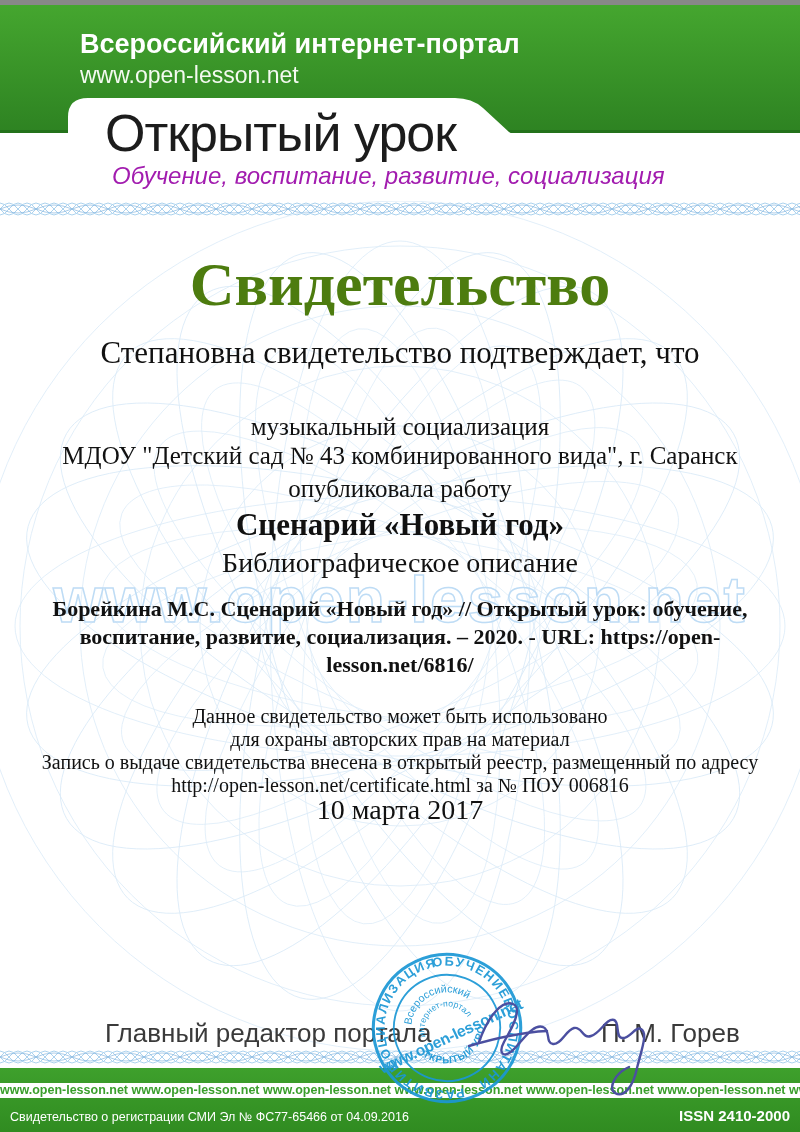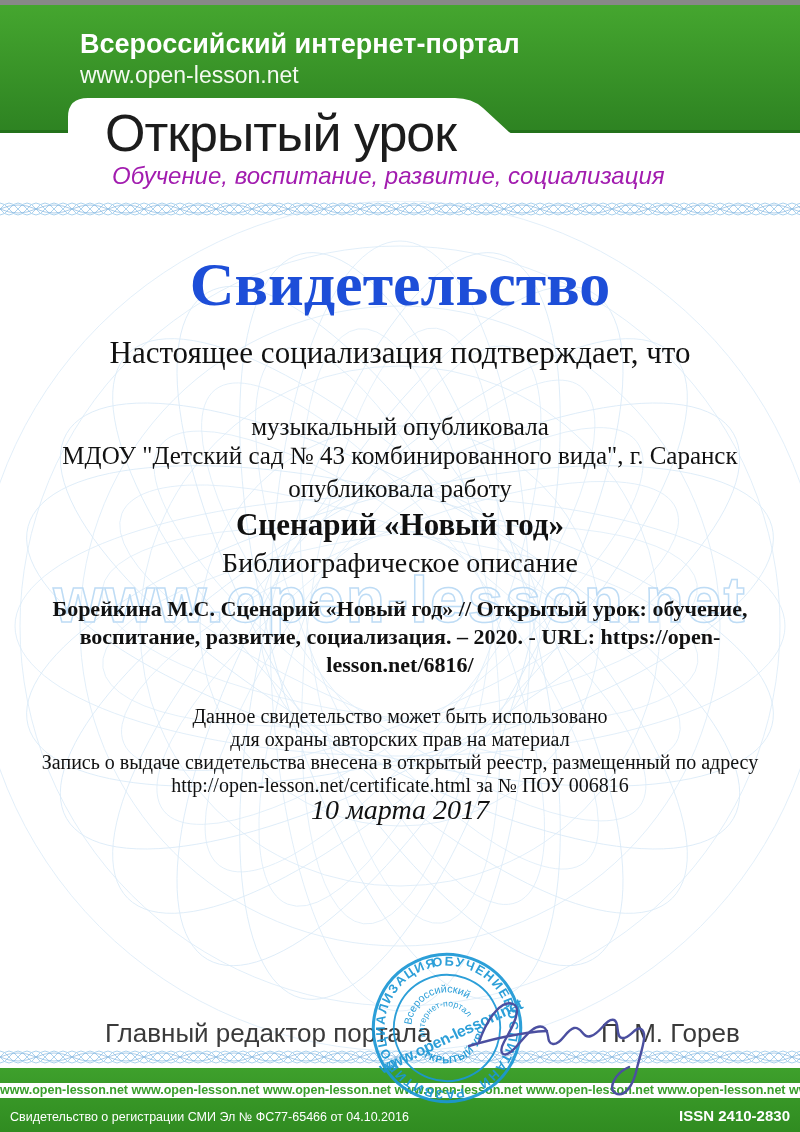--- a/index.html
+++ b/index.html
@@ -36,31 +36,31 @@
   .band { position:absolute; left:0; width:800px; height:28px; }
   .band-top { top:190px; }
   .band-bottom { top:1038px; }
   
   .rosette { position:absolute; left:0; top:196px; }
   
   .ctext {
     position:absolute; left:0; width:800px; text-align:center;
     font-family:"Liberation Serif", serif; color:#111;
   }
-  .cert-title   { top:244px; font-size:62px; font-weight:bold; color:#1d4ed8; }
+  .cert-title   { top:244px; font-size:62px; font-weight:bold; color:#4d7c0f; }
   .cert-statement { top:330px; font-size:31px; }
   .cert-name    { top:374px; font-size:30px; font-weight:bold; }
   .cert-role    { top:408px; font-size:25px; }
   .cert-org     { top:437px; font-size:25px; }
   .cert-action  { top:470px; font-size:25px; }
   .cert-work    { top:502px; font-size:31px; font-weight:bold; }
   .bib-label    { top:542px; font-size:28px; }
   .bib-text     { top:590px; font-size:22px; font-weight:bold; line-height:28px; white-space:pre-line; }
   .usage-note   { top:700px; font-size:20px; line-height:23px; white-space:pre-line; }
-  .cert-date    { top:789px; font-size:28px; font-style:italic; }
+  .cert-date    { top:789px; font-size:28px; }
   .watermark {
     position:absolute; left:0; top:558px; width:800px; text-align:center;
     font-size:64px; font-weight:bold; letter-spacing:2px;
     color:rgba(190,220,245,0.55);
     -webkit-text-stroke:1.5px #bedcf5; paint-order:stroke;
     color:transparent;
   }
   
   .editor-label {
     position:absolute; left:105px; top:1013px;
@@ -157,22 +157,22 @@
         <circle r="260"></circle>
         <circle r="320"></circle>
         <circle r="380"></circle>
         <circle r="425"></circle>
     </g>
   </svg>
 
   <div class="watermark">www.open-lesson.net</div>
 
   <div class="ctext cert-title">Свидетельство</div>
-  <div class="ctext cert-statement">Настоящее социализация подтверждает, что</div>
-  <div class="ctext cert-role">музыкальный опубликовала</div>
+  <div class="ctext cert-statement">Степановна свидетельство подтверждает, что</div>
+  <div class="ctext cert-role">музыкальный социализация</div>
   <div class="ctext cert-org">МДОУ "Детский сад № 43 комбинированного вида", г. Саранск</div>
   <div class="ctext cert-work">Сценарий «Новый год»</div>
   <div class="ctext cert-action">опубликовала работу</div>
   <div class="ctext bib-label">Библиографическое описание</div>
   <div class="ctext bib-text">Борейкина М.С. Сценарий «Новый год» // Открытый урок: обучение,
 воспитание, развитие, социализация. – 2020. - URL: https://open-
 lesson.net/6816/</div>
   <div class="ctext usage-note">Данное свидетельство может быть использовано
 для охраны авторских прав на материал
 Запись о выдаче свидетельства внесена в открытый реестр, размещенный по адресу
@@ -193,22 +193,22 @@
       </pattern>
     </defs>
     <rect width="800" height="28" fill="url(#gb2)"></rect>
   </svg>
 
   <div class="editor-label">Главный редактор портала</div>
   <div class="editor-name">П. М. Горев</div>
 
   <div class="footer-band">
     <div class="url-strip">www.open-lesson.net www.open-lesson.net www.open-lesson.net www.open-lesson.net www.open-lesson.net www.open-lesson.net www.open-lesson.net www.open-lesson.net www.open-lesson.net www.open-lesson.net</div>
-    <div class="registration">Свидетельство о регистрации СМИ Эл № ФС77-65466 от 04.10.2016</div>
-    <div class="issn">ISSN 2410-2830</div>
+    <div class="registration">Свидетельство о регистрации СМИ Эл № ФС77-65466 от 04.09.2016</div>
+    <div class="issn">ISSN 2410-2000</div>
   </div>
 
   <svg class="stamp-svg" width="194" height="194" viewBox="0 0 190 190">
     <g transform="rotate(-25 95 95)" fill="none" stroke="#1b97d5">
       <circle cx="95" cy="95" r="72" stroke-width="3"></circle>
       <circle cx="95" cy="95" r="52" stroke-width="1.8"></circle>
       <defs>
         <path id="ringPath" d="M95,156 A61,61 0 1,1 95.05,156"></path>
         <path id="arcTop1" d="M60,95 A35,35 0 0,1 130,95"></path>
         <path id="arcTop2" d="M72,97 A23,23 0 0,1 118,97"></path>

